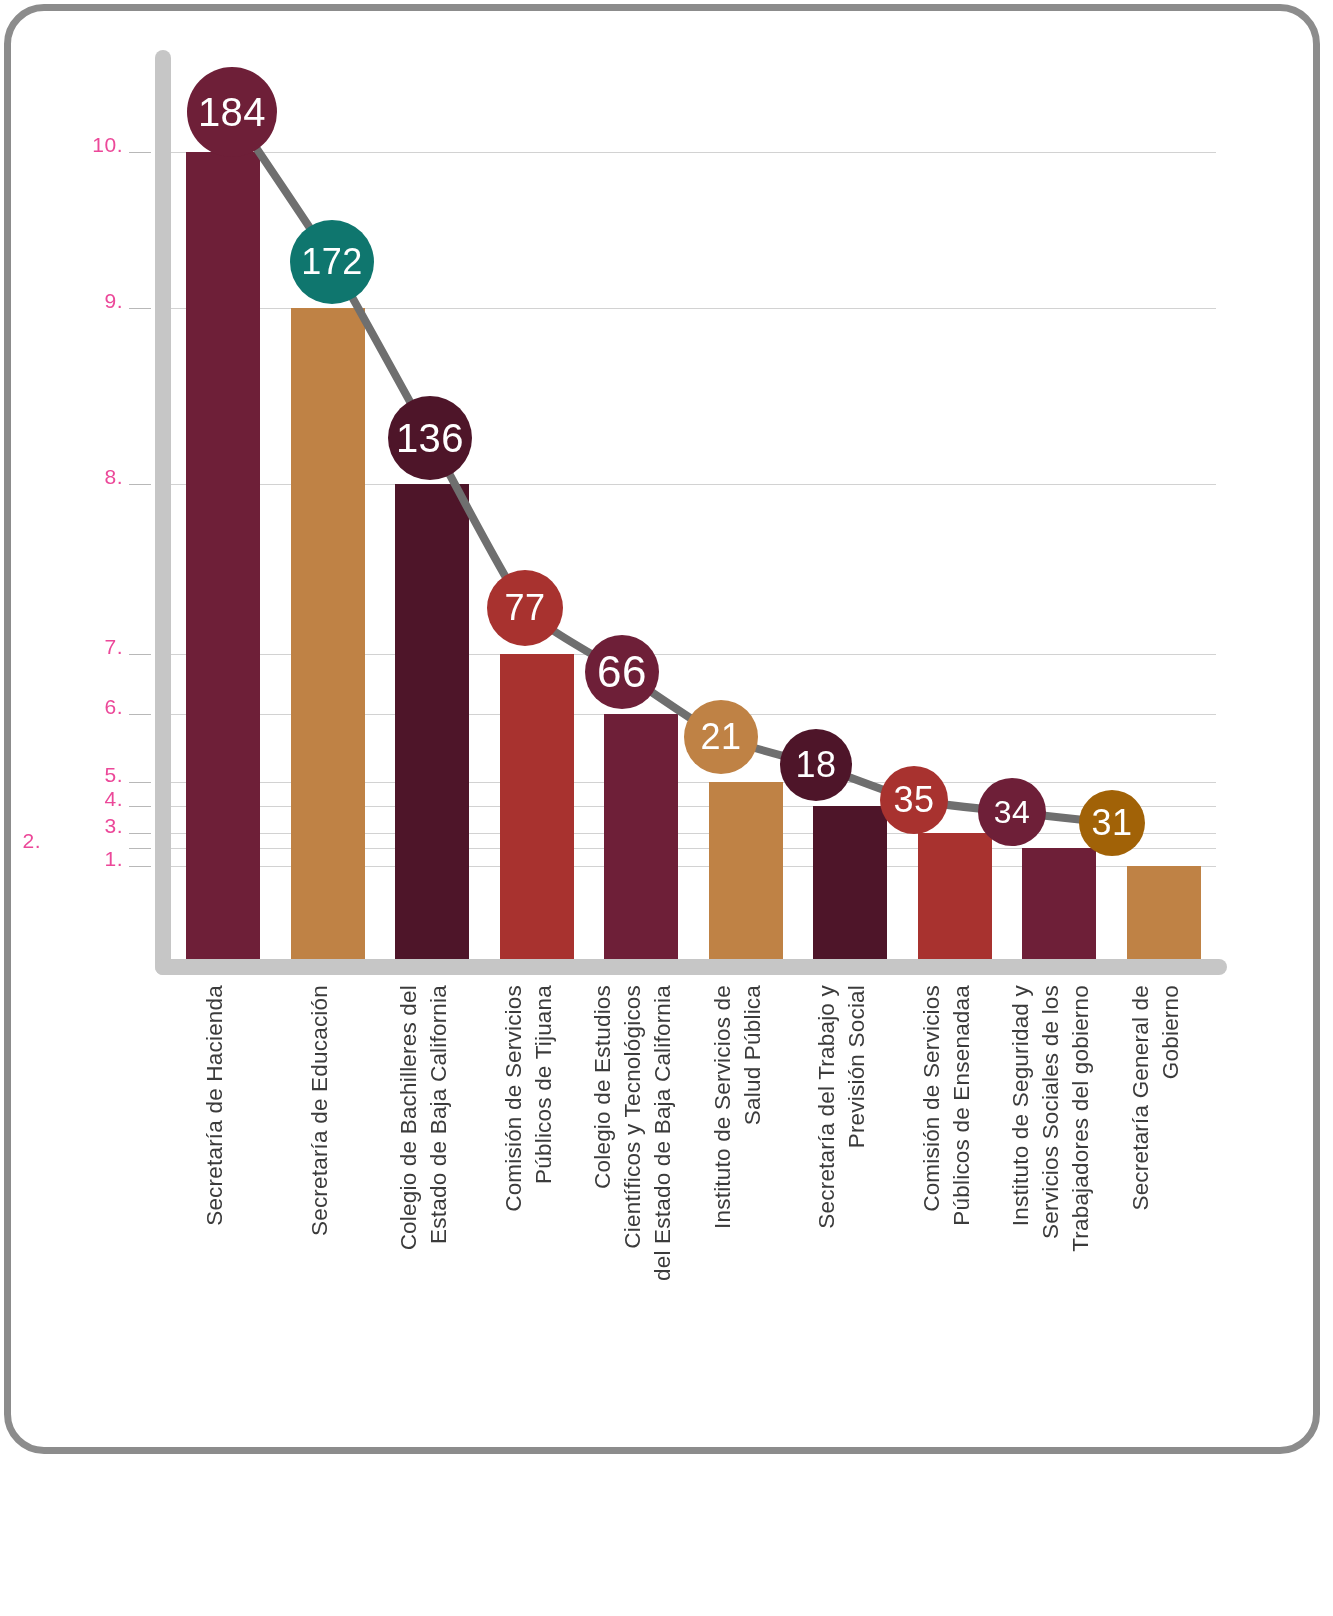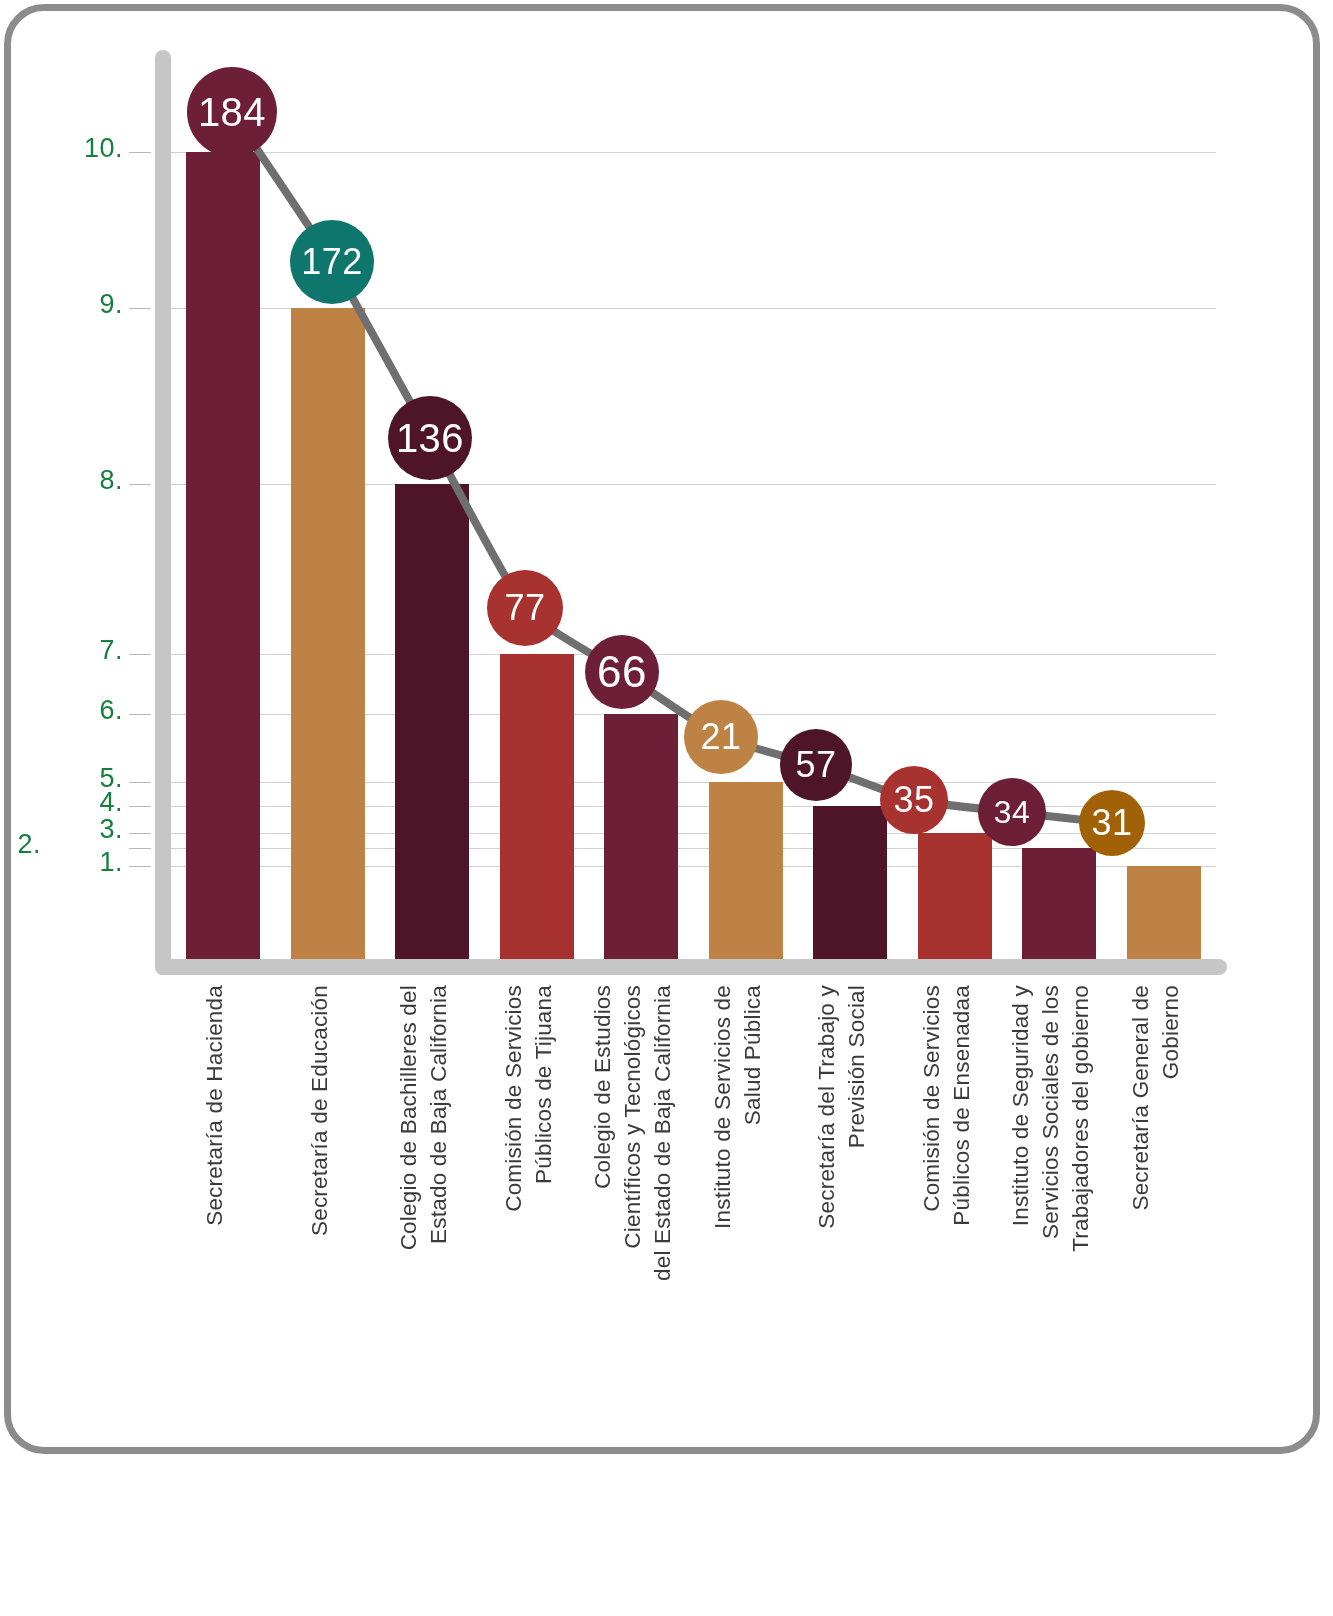--- a/index.html
+++ b/index.html
@@ -63,22 +63,22 @@
     background: #d2d2d2;
   }
   .tick-stub {
     position: absolute;
     width: 22px;
     height: 1px;
     background: #b8b8b8;
   }
   .y-tick-label {
     position: absolute;
-    font-size: 27px;
-    color: #15803d;
+    font-size: 21px;
+    color: #ec4899;
     text-align: right;
     letter-spacing: 0.5px;
     white-space: nowrap;
   }
 
   
   .bar {
     position: absolute;
     bottom: 0;
   }
@@ -223,21 +223,21 @@
     <path id="trend-path" fill="none" stroke="#6f6f6f" stroke-width="8" stroke-linecap="round" stroke-linejoin="round" d="M 232 112 C 240.33333333333334 124.5, 315.5 234.83333333333334, 332 262 C 348.5 289.1666666666667, 413.9166666666667 409.1666666666667, 430 438 C 446.0833333333333 466.8333333333333, 509 588.5, 525 608 C 541 627.5, 605.6666666666666 661.25, 622 672 C 638.3333333333334 682.75, 704.8333333333334 729.25, 721 737 C 737.1666666666666 744.75, 799.9166666666666 759.75, 816 765 C 832.0833333333334 770.25, 897.6666666666666 796.0833333333334, 914 800 C 930.3333333333334 803.9166666666666, 995.5 810.0833333333334, 1012 812 C 1028.5 813.9166666666666, 1103.6666666666667 822.0833333333334, 1112 823"></path>
   </svg>
 
   <div id="bubble-layer">
       <div class="bubble" style="left: 187px; top: 67px; width: 90px; height: 90px; background: rgb(110, 31, 56); font-size: 40px;">184</div>
       <div class="bubble" style="left: 290px; top: 220px; width: 84px; height: 84px; background: #0f766e; font-size: 36px;">172</div>
       <div class="bubble" style="left: 388px; top: 396px; width: 84px; height: 84px; background: rgb(78, 21, 41); font-size: 40px;">136</div>
       <div class="bubble" style="left: 487px; top: 570px; width: 76px; height: 76px; background: rgb(168, 50, 47); font-size: 36px;">77</div>
       <div class="bubble" style="left: 585px; top: 635px; width: 74px; height: 74px; background: rgb(110, 31, 56); font-size: 44px;">66</div>
       <div class="bubble" style="left: 684px; top: 700px; width: 74px; height: 74px; background: rgb(191, 130, 69); font-size: 36px;">21</div>
-      <div class="bubble" style="left: 780px; top: 729px; width: 72px; height: 72px; background: rgb(78, 21, 41); font-size: 36px;">57</div>
+      <div class="bubble" style="left: 780px; top: 729px; width: 72px; height: 72px; background: rgb(78, 21, 41); font-size: 36px;">18</div>
       <div class="bubble" style="left: 880px; top: 766px; width: 68px; height: 68px; background: rgb(168, 50, 47); font-size: 36px;">35</div>
       <div class="bubble" style="left: 978px; top: 778px; width: 68px; height: 68px; background: rgb(110, 31, 56); font-size: 32px;">34</div>
       <div class="bubble" style="left: 1079px; top: 790px; width: 66px; height: 66px; background: #a16207; font-size: 36px;">31</div>
     </div>
 
   <div id="cat-labels">
       <div class="cat-label" style="left: 59.25px; top: 0px; color: rgb(59, 59, 59); transform: rotate(-90deg) translate(-100%, -100%);">
         <span class="ln">Secretaría de Hacienda</span>
       </div>
       <div class="cat-label" style="left: 163.75px; top: 0px; color: rgb(59, 59, 59); transform: rotate(-90deg) translate(-100%, -100%);">

